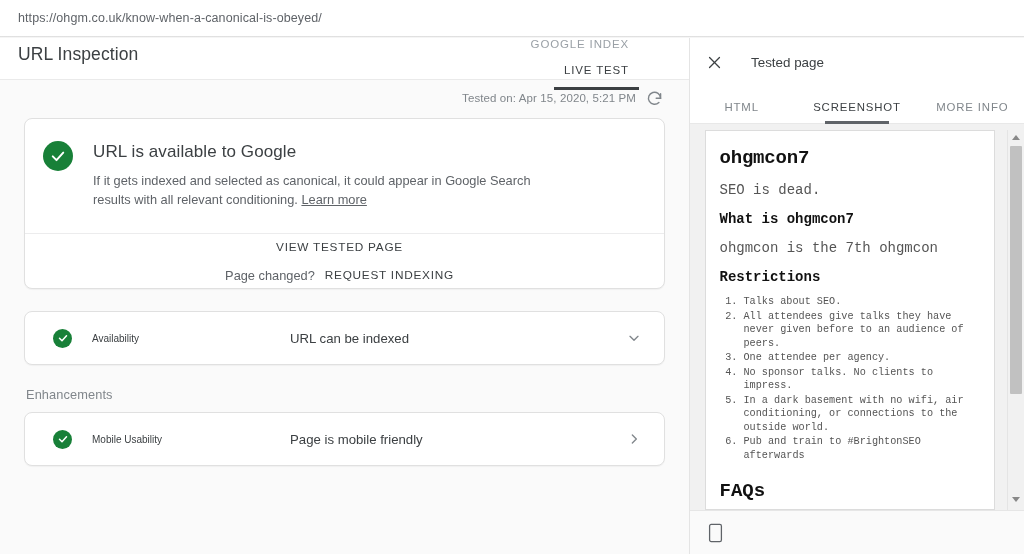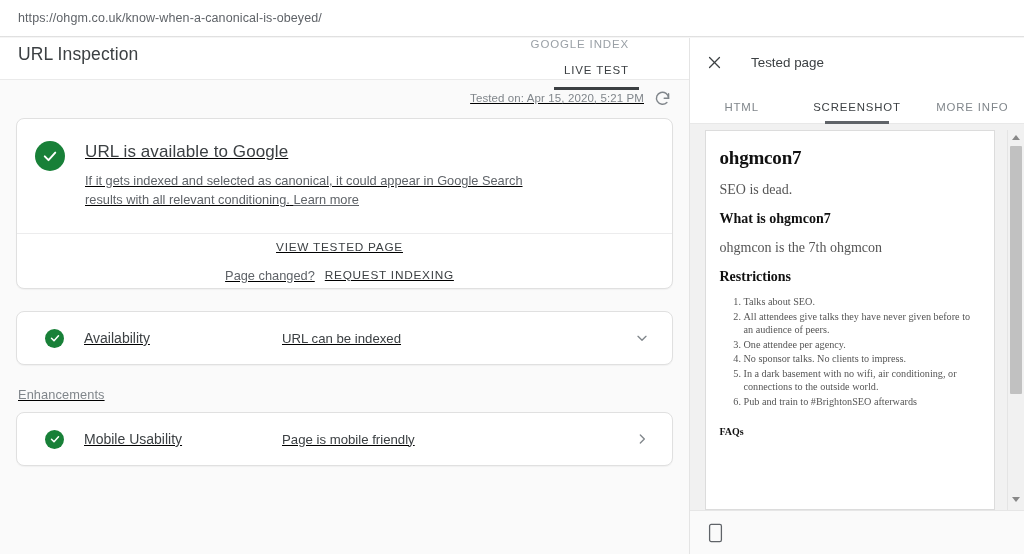--- a/index.html
+++ b/index.html
@@ -89,23 +89,22 @@
     content: "";
     position: absolute;
     left: 6px; right: 6px; bottom: 0;
     height: 3px;
     background: #3c4043;
   }
 
   #main-body {
     flex: 1;
     overflow: hidden;
-    padding: 0 16px;
-    box-sizing: border-box;
-    text-decoration: underline;
+    padding: 0 24px;
+    box-sizing: border-box;
   }
 
   #tested-on-row {
     display: flex;
     justify-content: flex-end;
     align-items: center;
     height: 36px;
     padding-right: 2px;
     box-sizing: border-box;
   }
@@ -196,21 +195,21 @@
     margin-top: 22px;
     height: 54px;
     display: flex;
     align-items: center;
     padding: 0 22px 0 28px;
     box-sizing: border-box;
     cursor: pointer;
   }
   .result-label {
     margin-left: 20px;
-    font-size: 14px;
+    font-size: 10px;
     color: #3c4043;
     width: 198px;
   }
   .result-value {
     font-size: 13.2px;
     color: #3c4043;
     flex: 1;
   }
   .chev { color: #80868b; display: inline-flex; }
 
@@ -285,21 +284,21 @@
     justify-content: center;
     padding-left: 8px;
   }
   #shot {
     width: 290px;
     background: #ffffff;
     border: 1px solid #dcdcdc;
     box-sizing: border-box;
     padding: 12px 14px 6px 14px;
     overflow: hidden;
-    font-family: Liberation Serif, serif;
+    font-family: Liberation Mono, monospace;
   }
   #shot h1 {
     margin: 4px 0 0 0;
     font-size: 19px;
     color: #111;
     font-weight: bold;
     letter-spacing: -.2px;
   }
   #shot p {
     margin: 14px 0 0 0;
@@ -316,21 +315,21 @@
   #shot ol {
     margin: 10px 0 0 0;
     padding-left: 24px;
     font-size: 10.2px;
     color: #555;
     line-height: 13.5px;
   }
   #shot ol li { margin-bottom: 1px; }
   #shot h3 {
     margin: 18px 0 0 0;
-    font-size: 10px;
+    font-size: 19px;
     color: #111;
     font-weight: bold;
   }
 
   
   #shot-scrollbar {
     width: 16px;
     background: #f1f1f1;
     border-left: 1px solid #e4e4e4;
     position: relative;

